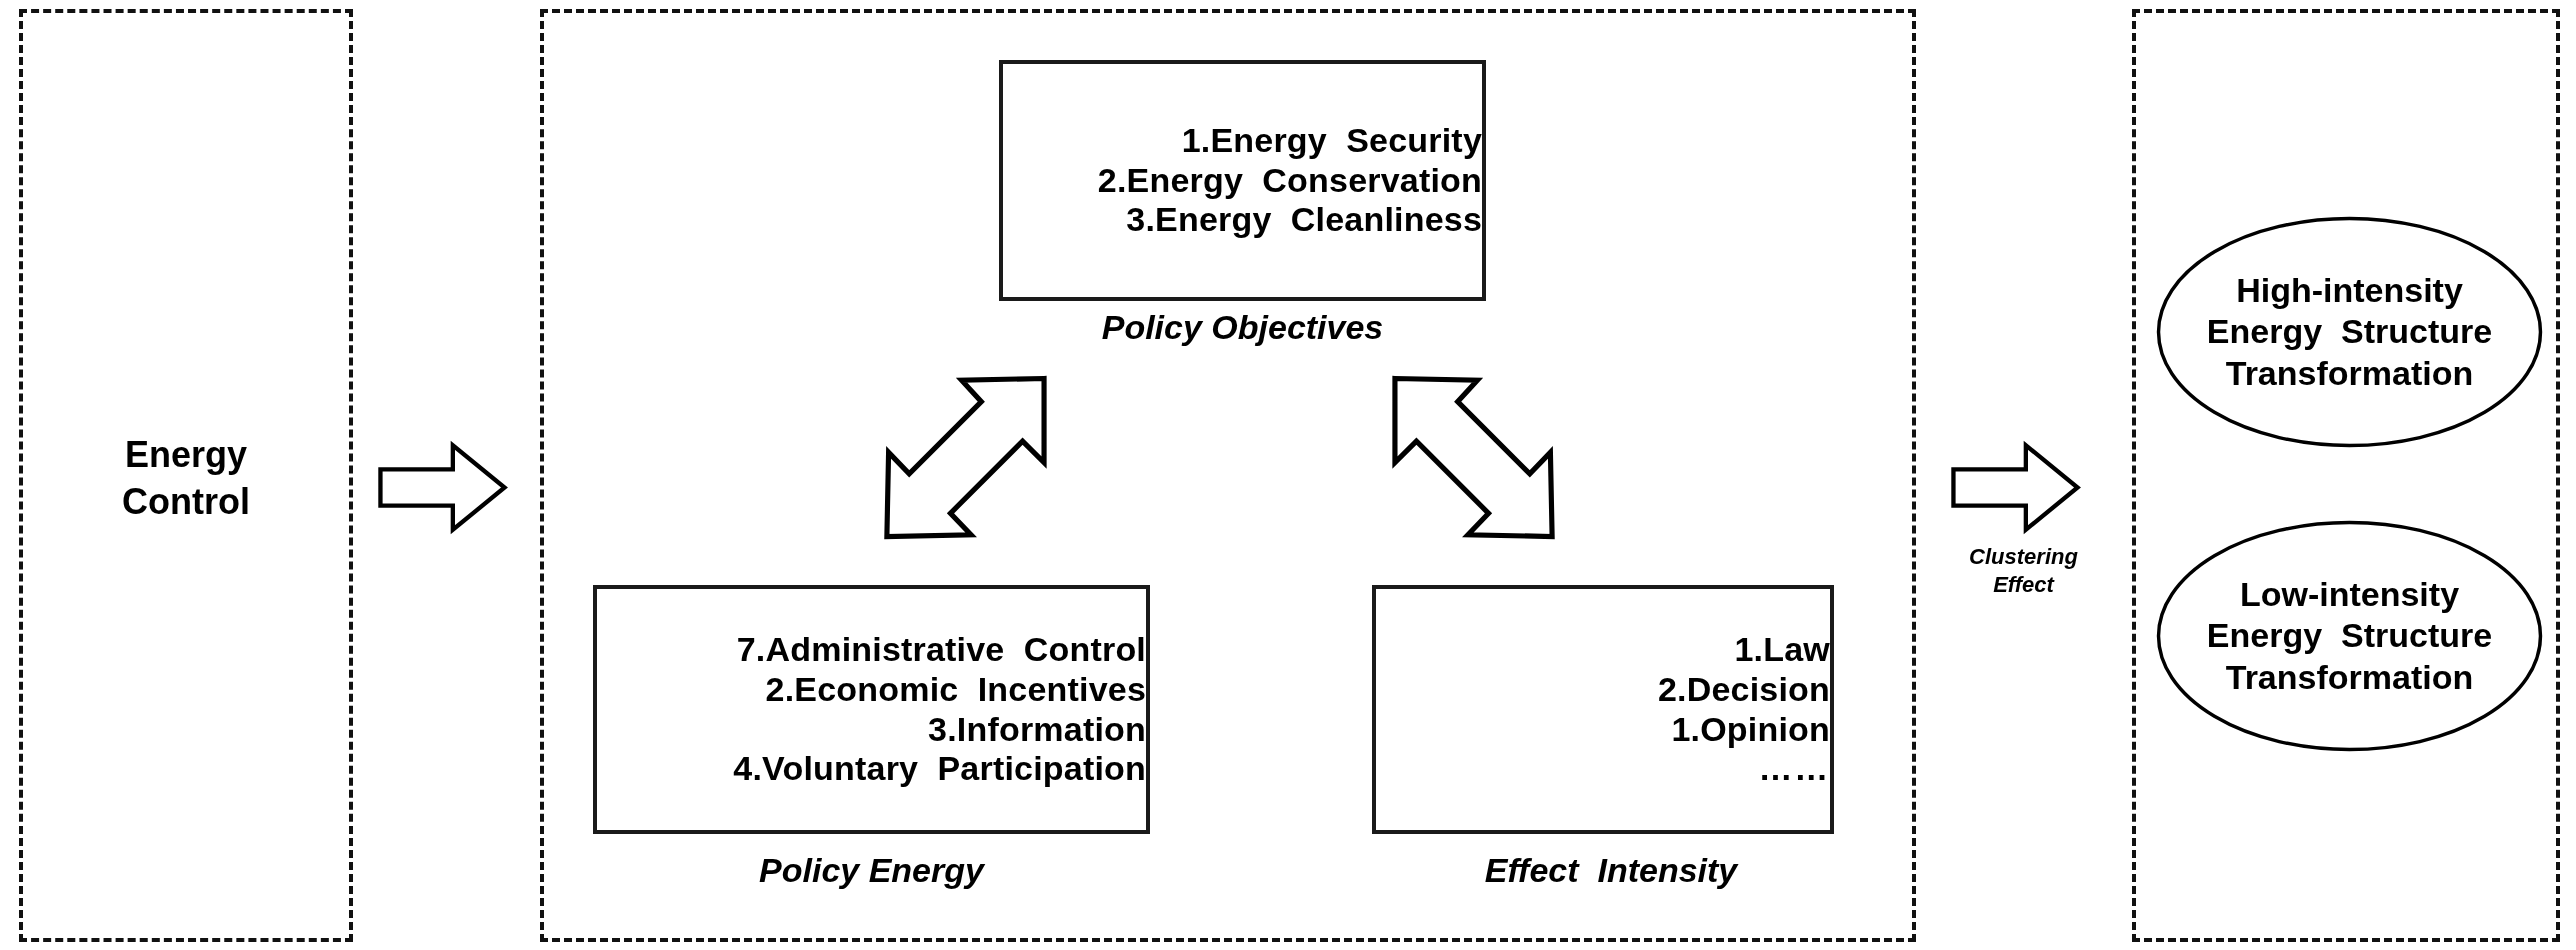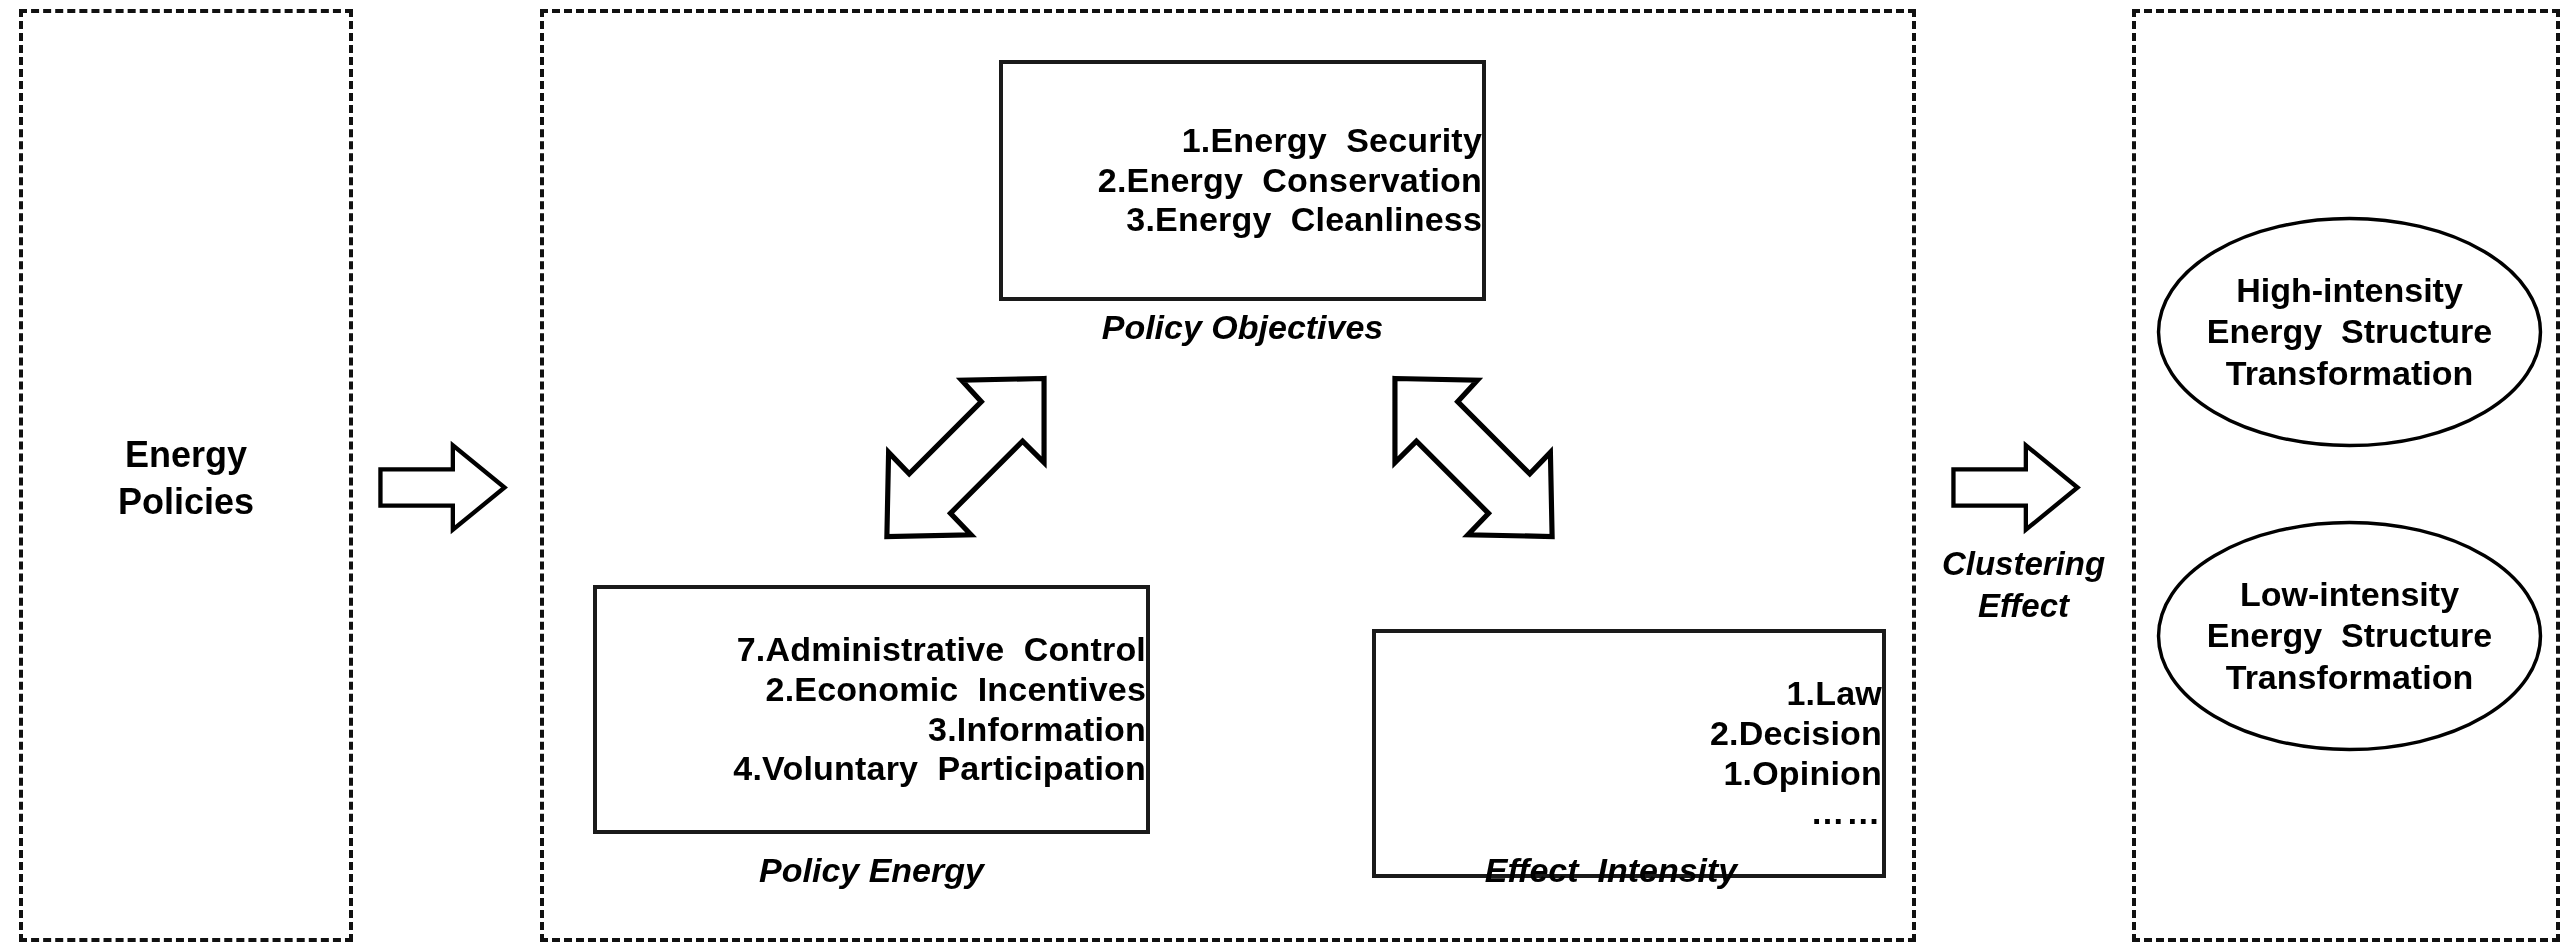--- a/index.html
+++ b/index.html
@@ -54,21 +54,21 @@
     white-space: pre;
     letter-spacing: 0.2px;
   }
 
   #box-objectives { left: 999px; top: 60px;  width: 487px; height: 241px; }
   #box-objectives .lines { padding-left: 24px; }
 
   #box-tools { left: 593px; top: 585px; width: 557px; height: 249px; }
   #box-tools .lines { padding-left: 45px; }
 
-  #box-intensity { left: 1372px; top: 585px; width: 514px; height: 249px; margin-top: 44px; }
+  #box-intensity { left: 1372px; top: 585px; width: 462px; height: 249px; }
   #box-intensity .lines { padding-left: 100px; }
   #box-intensity .line.dots {
     padding-left: 48px;
     letter-spacing: 1.7px;
   }
 
   
   .caption {
     position: absolute;
     font-weight: bold;
@@ -89,21 +89,21 @@
     text-align: center;
     line-height: 1.30;
     white-space: pre-line;
   }
   #label-energy-policies { left: 19px; top: 432px; width: 334px; }
 
   .italic-label {
     position: absolute;
     font-weight: bold;
     font-style: italic;
-    font-size: 33px;
+    font-size: 22px;
     text-align: center;
     line-height: 1.28;
     white-space: pre-line;
   }
   #label-clustering-effect { left: 1916px; top: 543px; width: 215px; }
 
   
   .arrow-svg { position: absolute; }
   #arrow-policies-in { left: 377px;  top: 440px; }
   #arrow-clustering  { left: 1950px; top: 440px; }
@@ -132,21 +132,21 @@
   #ellipse-high { left: 2155px; top: 215px; width: 389px; height: 234px; }
   #ellipse-low  { left: 2155px; top: 519px; width: 389px; height: 234px; }
 </style>
 </head>
 <body>
 
 <div id="stage">
 
   <div class="panel" id="panel-inputs"></div>
   <div class="plain-label" id="label-energy-policies">Energy
-Policies</div>
+Control</div>
 
   <svg class="arrow-svg" id="arrow-policies-in" width="131" height="95" viewBox="0 0 152 110">
     <polygon points="4,34 88,34 88,6 148,55 88,104 88,76 4,76" fill="#ffffff" stroke="#000000" stroke-width="5" stroke-linejoin="miter"></polygon>
   </svg>
 
   <div class="panel" id="panel-policy"></div>
 
   <div class="solid-box" id="box-objectives">
     <div class="lines">
       <span class="line">1.Energy  Security</span>

